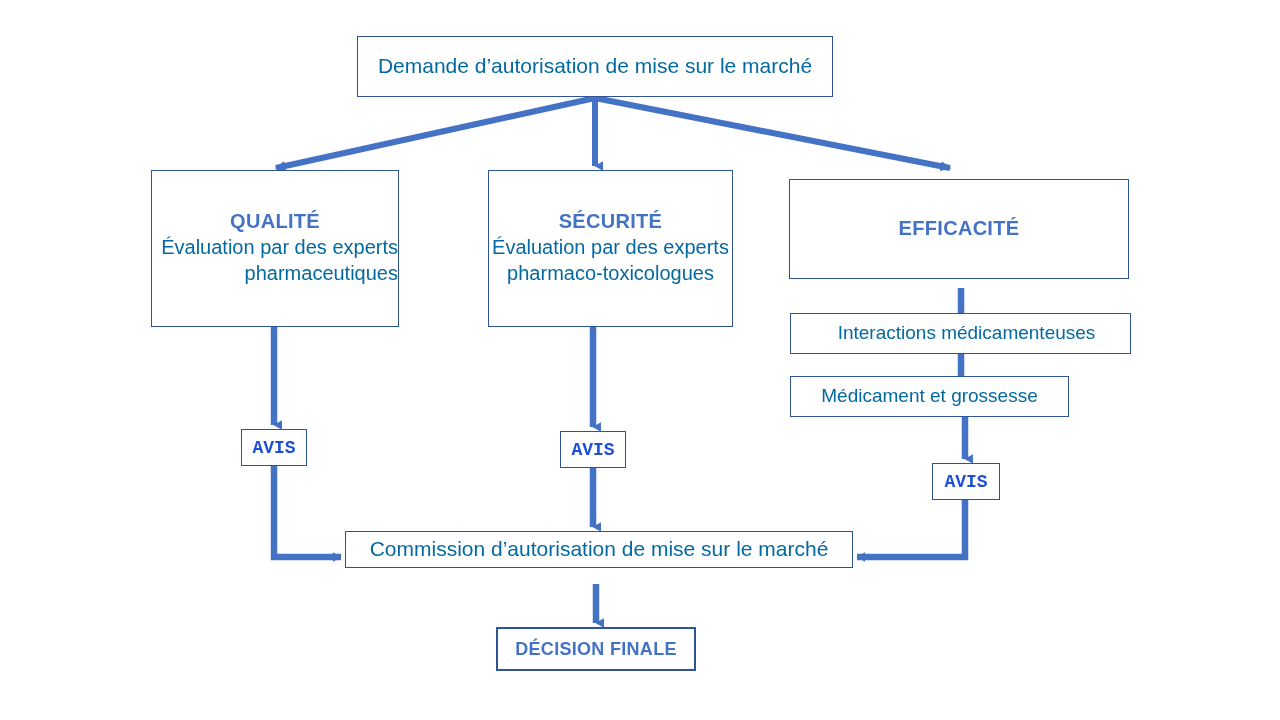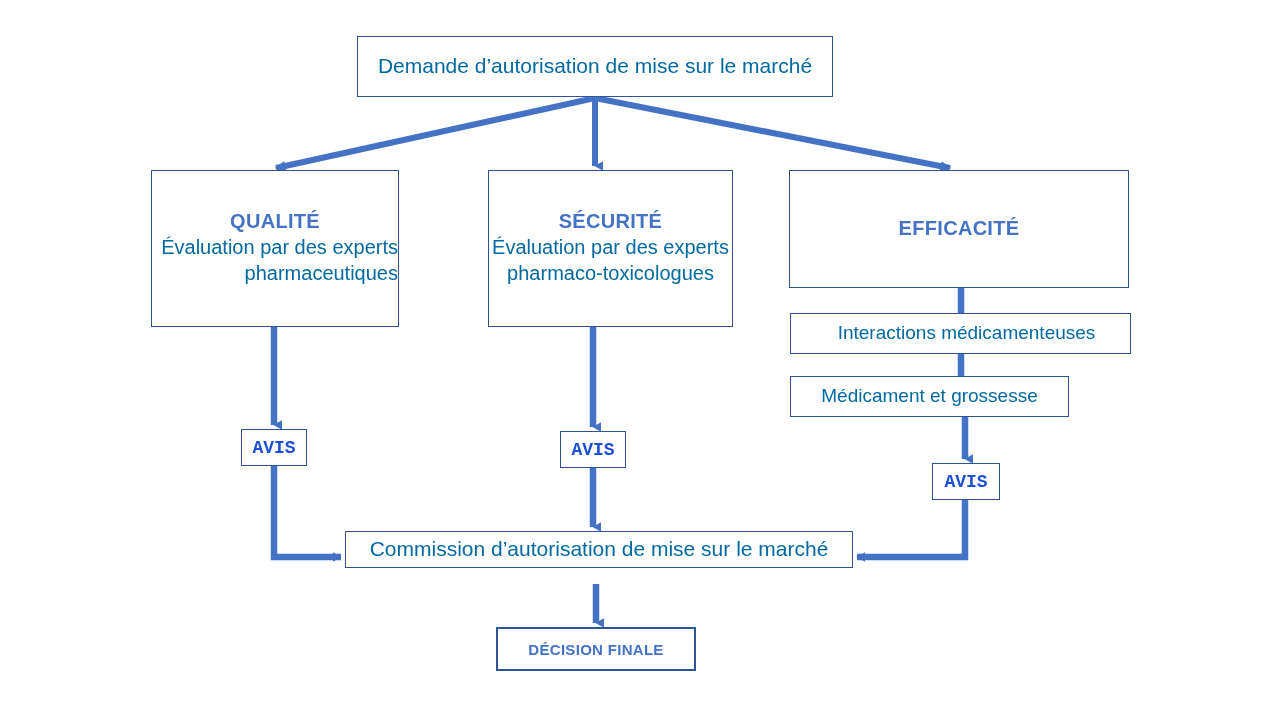--- a/index.html
+++ b/index.html
@@ -54,21 +54,21 @@
     left: 357px; top: 36px; width: 476px; height: 61px;
     font-size: 21px;
   }
   #node-qualite {
     left: 151px; top: 170px; width: 248px; height: 157px; text-align: right;
   }
   #node-securite {
     left: 488px; top: 170px; width: 245px; height: 157px;
   }
   #node-efficacite {
-    left: 789px; top: 170px; width: 340px; height: 118px; gap: 10px;
+    left: 789px; top: 179px; width: 340px; height: 100px; gap: 10px;
   }
   #node-qualite .title,
   #node-securite .title,
   #node-efficacite .title {
     font-size: 20px;
     margin-bottom: 2px;
   }
   #node-qualite .body,
   #node-securite .body,
   #node-efficacite .body {
@@ -94,21 +94,21 @@
   #node-avis-3 { left: 932px; top: 463px; width: 68px; height: 37px; }
   #node-commission {
     left: 345px; top: 531px; width: 508px; height: 37px;
     font-size: 21px;
   }
   #node-decision {
     left: 496px; top: 627px; width: 200px; height: 44px;
     border-width: 2px;
   }
   #node-decision .title {
-    font-size: 15px;
+    font-size: 18px;
     text-align: right;
   }
 </style>
 </head>
 <body>
 
 <div id="canvas">
 
   <svg class="edges" viewBox="0 0 1280 720" xmlns="http://www.w3.org/2000/svg">
     <defs>

